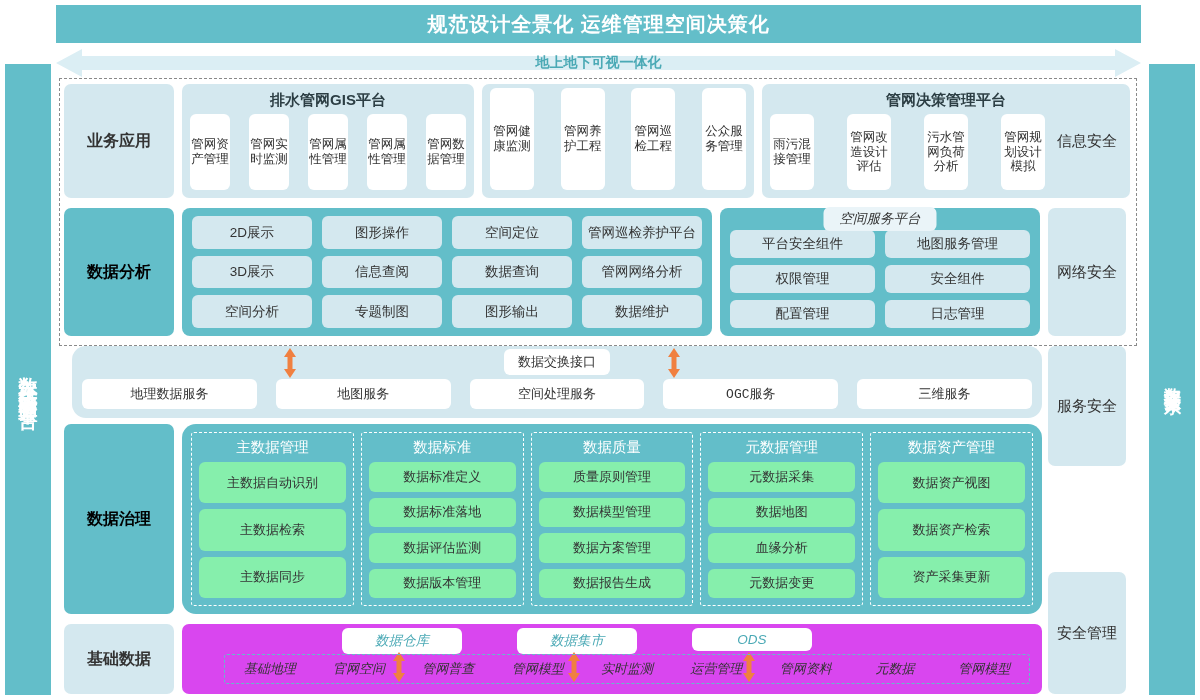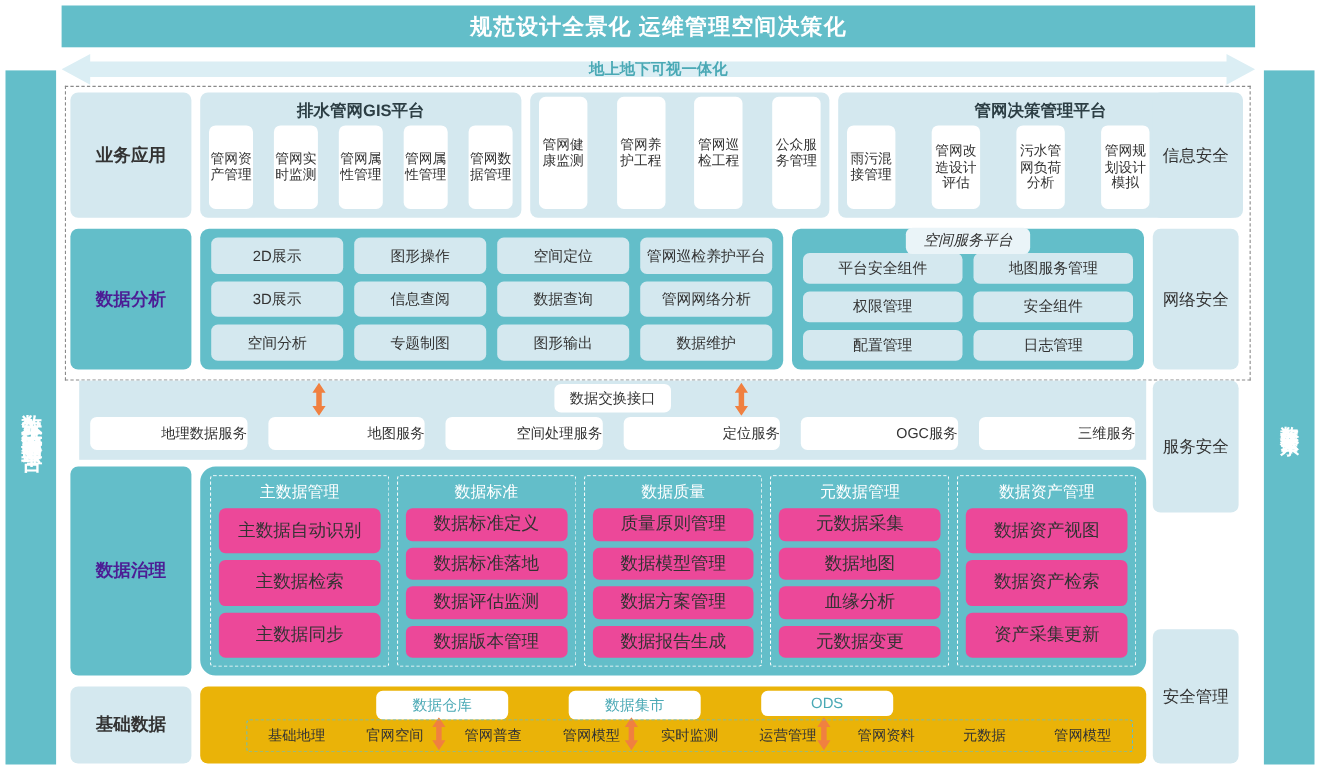--- a/index.html
+++ b/index.html
@@ -49,21 +49,21 @@
   }
 
   
   .row{position:absolute;display:flex;box-sizing:border-box;}
 
   .row-label{
     border-radius:7px;display:flex;align-items:center;justify-content:center;
     text-align:center;font-weight:bold;flex:none;
   }
   .lab-light{background:#d4e8ef;color:#333;font-size:16px;}
-  .lab-teal{background:#63bec9;color:#4c1d95;font-size:16px;}
+  .lab-teal{background:#63bec9;color:#000000;font-size:16px;}
 
   
   #row-biz{left:64px;top:84px;width:1068px;height:114px;}
   .biz-label{width:110px;}
   .biz-groups{display:flex;gap:8px;margin-left:8px;flex:1;}
   .biz-group{
     background:#d4e8ef;border-radius:7px;padding:4px 8px 8px 8px;
     display:flex;flex-direction:column;box-sizing:border-box;
   }
   .biz-group-title{
@@ -115,27 +115,27 @@
   .ssp-title{
     position:absolute;top:-1px;left:50%;transform:translateX(-50%);
     background:#eaf4f8;border-radius:6px;padding:3px 16px;font-size:13.5px;
     color:#333;white-space:nowrap;font-style:italic;
   }
 
   
   #row-map{left:64px;top:346px;width:978px;height:72px;}
   .map-label{width:110px;line-height:1.25;}
   .map-body{
-    margin-left:8px;flex:1;background:#d4e8ef;border-radius:0;
+    margin-left:8px;flex:1;background:#d4e8ef;border-radius:14px;
     position:relative;display:flex;align-items:flex-end;
     padding:0 10px 9px 10px;box-sizing:border-box;gap:19px;
   }
   .map-item{
-    background:#fff;border-radius:6px;flex:1;text-align:right;
-    font-size:13px;color:#333;padding:6px 0;
+    background:#fff;border-radius:6px;flex:1;text-align:center;
+    font-size:13px;color:#333;padding:6px 0;font-family:Liberation Mono, monospace;
   }
   .exchange-chip{
     position:absolute;top:3px;left:50%;transform:translateX(-50%);
     background:#fff;border-radius:6px;padding:4px 14px;font-size:13px;color:#333;
     white-space:nowrap;
   }
   .dbl-arrow{position:absolute;width:14px;height:30px;}
   .arr-a{top:2px;left:211px;}
   .arr-b{top:2px;left:595px;}
 
@@ -149,30 +149,30 @@
   .gov-col{
     border:1px dashed #ffffff;border-radius:3px;flex:1;
     display:flex;flex-direction:column;padding:5px 7px 7px 7px;
     box-sizing:border-box;
   }
   .gov-col-title{
     text-align:center;color:#fff;font-size:14.5px;margin-bottom:5px;
   }
   .gov-items{display:flex;flex-direction:column;gap:6px;flex:1;}
   .gov-item{
-    background:#ec4899;border-radius:6px;display:flex;align-items:center;
-    justify-content:center;text-align:center;font-size:16px;color:#333;flex:1;
+    background:#86efac;border-radius:6px;display:flex;align-items:center;
+    justify-content:center;text-align:center;font-size:13px;color:#333;flex:1;
   }
 
   
   #row-basic{left:64px;top:624px;width:978px;height:70px;}
   .basic-label{width:110px;}
   .basic-body{
-    margin-left:8px;flex:1;background:#eab308;border-radius:7px;
-    position:relative;box-sizing:border-box;padding:0 10px;
+    margin-left:8px;flex:1;background:#d946ef;border-radius:7px;
+    position:relative;box-sizing:border-box;padding:0 10px;font-style:italic;
   }
   .top-chips{
     position:absolute;top:4px;left:0;width:100%;height:24px;
   }
   .top-chip{
     position:absolute;background:#fff;border-radius:6px;
     font-size:13.5px;color:#4aa9b5;padding:4px 0;text-align:center;
   }
   .dash-strip{
     position:absolute;left:42px;right:12px;top:30px;height:30px;
@@ -307,21 +307,20 @@
       <svg class="dbl-arrow arr-a" viewBox="0 0 14 30">
         <polygon points="7,0 13,9 9.5,9 9.5,21 13,21 7,30 1,21 4.5,21 4.5,9 1,9" fill="#f08040"></polygon>
       </svg>
       <svg class="dbl-arrow arr-b" viewBox="0 0 14 30">
         <polygon points="7,0 13,9 9.5,9 9.5,21 13,21 7,30 1,21 4.5,21 4.5,9 1,9" fill="#f08040"></polygon>
       </svg>
 
       <div class="map-item">地理数据服务</div>
       <div class="map-item">地图服务</div>
       <div class="map-item">空间处理服务</div>
-      <div class="map-item">定位服务</div>
       <div class="map-item">OGC服务</div>
       <div class="map-item">三维服务</div>
     </div>
   </div>
 
   <div class="row" id="row-gov">
     <div class="row-label lab-teal gov-label">数据治理</div>
     <div class="gov-panel">
 
       <div class="gov-col">

